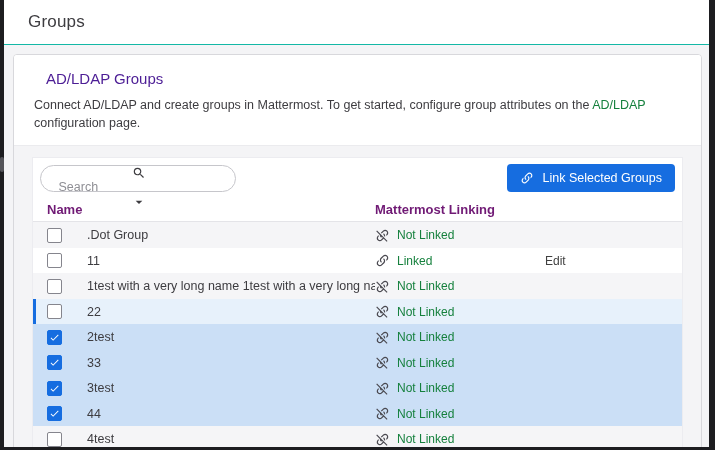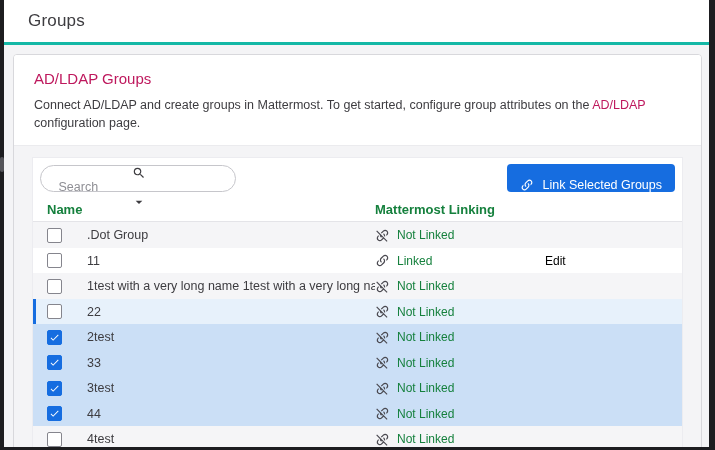--- a/index.html
+++ b/index.html
@@ -10,58 +10,58 @@
     font-family: "Liberation Sans", "DejaVu Sans", sans-serif;
     -webkit-font-smoothing: antialiased;
   }
   .edge-notch { position: absolute; left: 0; top: 157px; width: 4px; height: 15px;
     background: #55555a; border-radius: 3px; z-index: 9; }
 
   .app { position: absolute; left: 4px; right: 6px; top: 0; bottom: 3px;
     background: #f4f4f6; overflow: hidden; }
 
   
-  .topbar { height: 45px; background: #fff; border-bottom: 3px solid #14b8a6;
+  .topbar { height: 45px; background: #fff; border-bottom: 1px solid #14b8a6;
     display: flex; align-items: center; padding-left: 24px; }
   .topbar-title { font-size: 17px; color: #3d3c40; font-weight: 500; letter-spacing: .2px; }
 
   
   .card { margin: 9px 7px 0 9px; height: 430px; background: #fff;
     border: 1px solid #d8d8dc; border-radius: 4px; overflow: hidden;
     display: flex; flex-direction: column; }
   .card-head { padding: 15px 20px 0; background: #fff; }
-  .card-title { margin: 0 0 9px; font-size: 15px; font-weight: 500; color: #be185d; }
+  .card-title { margin: 0 12px 9px; font-size: 15px; font-weight: 500; color: #4c1d95; }
   .card-desc { margin: 0 0 13px; font-size: 12.5px; color: #3d3c40; line-height: 1.45; }
-  .card-desc a { color: #be185d; text-decoration: none; cursor: pointer; }
+  .card-desc a { color: #15803d; text-decoration: none; cursor: pointer; }
   .card-divider { border: none; border-top: 1px solid #ebebee; margin: 0; }
   .card-body { flex: 1; background: #f4f4f6; padding: 11px 18px 0; }
 
   
   .panel { background: #fff; border: 1px solid #ececf0; border-bottom: none; height: 100%; }
 
   .toolbar-row { display: flex; align-items: center; justify-content: space-between;
     padding: 6px 7px; height: 40px; }
   .search-box { width: 196px; height: 27px; border: 1px solid #c6c6cb; border-radius: 14px;
     display: flex; align-items: center; padding: 0 8px 0 10px; background: #fff; flex-direction: column; }
   .search-box svg.mag { width: 14px; height: 14px; fill: #3d3c40; flex: 0 0 auto; }
   .search-box input { border: none; outline: none; flex: 1; min-width: 0;
     font-size: 12.5px; color: #3d3c40; padding: 0 4px; background: transparent;
     font-family: "Liberation Sans", sans-serif; }
   .search-box input::placeholder { color: #8f8f95; }
   .search-caret { width: 16px; height: 16px; fill: #3d3c40; flex: 0 0 auto; cursor: pointer; }
 
   .link-btn { background: #166de0; color: #fff; border: none; border-radius: 4px;
-    height: 28px; padding: 0 13px; display: flex; align-items: flex-end; gap: 8px;
+    height: 28px; padding: 0 13px; display: flex; align-items: center; gap: 8px;
     font-size: 12.5px; font-family: "Liberation Sans", sans-serif; cursor: pointer; }
   .link-btn svg { width: 14px; height: 14px; fill: #fff; }
 
   
   .thead, .trow { display: grid; grid-template-columns: 342px 170px 1fr; align-items: center; }
   .thead { height: 24px; border-bottom: 1px solid #e4e4e8;
-    font-size: 13px; font-weight: 700; color: #15803d; }
+    font-size: 13px; font-weight: 700; color: #701a75; }
   .col-name-h { padding-left: 14px; }
 
   .trow { height: 25.5px; font-size: 12.5px; color: #3d3c40; background: #fff; }
   .trow.stripe   { background: #f5f5f7; }
   .trow.selected { background: #cbdff6; }
   .trow.focused  { background: #e7f1fb; box-shadow: inset 3px 0 0 #166de0; }
 
   .name-cell { display: flex; align-items: center; gap: 25px; padding-left: 14px;
     overflow: hidden; white-space: nowrap; }
   .row-name { overflow: hidden; white-space: nowrap; min-width: 0; flex: 1; }
@@ -69,21 +69,21 @@
   .checkbox { width: 15px; height: 15px; border: 1.5px solid #85858d; border-radius: 2px;
     background: #fff; flex: 0 0 auto; display: flex; align-items: center;
     justify-content: center; cursor: pointer; }
   .checkbox svg { width: 11px; height: 11px; fill: #fff; display: none; }
   .checkbox.checked { background: #166de0; border-color: #166de0; }
   .checkbox.checked svg { display: block; }
 
   .link-cell { display: flex; align-items: center; gap: 7px; color: #15803d; font-size: 12px; }
   .link-cell svg { width: 15px; height: 15px; fill: #4a4950; flex: 0 0 auto; }
 
-  .edit-cell a { color: #000000; font-size: 12px; text-decoration: none; cursor: pointer; }
+  .edit-cell a { color: #404040; font-size: 12px; text-decoration: none; cursor: pointer; }
 </style>
 </head>
 <body>
 
 <svg width="0" height="0" style="position:absolute">
   <defs>
     <path id="p-magnify" d="M9.5,3A6.5,6.5 0 0,1 16,9.5C16,11.11 15.41,12.59 14.44,13.73L14.71,14H15.5L20.5,19L19,20.5L14,15.5V14.71L13.73,14.44C12.59,15.41 11.11,16 9.5,16A6.5,6.5 0 0,1 3,9.5A6.5,6.5 0 0,1 9.5,3M9.5,5C7,5 5,7 5,9.5C5,12 7,14 9.5,14C12,14 14,12 14,9.5C14,7 12,5 9.5,5Z"></path>
     <path id="p-caret" d="M7,10L12,15L17,10H7Z"></path>
     <path id="p-check" d="M21,7L9,19L3.5,13.5L4.91,12.09L9,16.17L19.59,5.59L21,7Z"></path>
     <path id="p-link" d="M10.59,13.41C11,13.8 11,14.44 10.59,14.83C10.2,15.22 9.56,15.22 9.17,14.83C7.22,12.88 7.22,9.71 9.17,7.76V7.76L12.71,4.22C14.66,2.27 17.83,2.27 19.78,4.22C21.73,6.17 21.73,9.34 19.78,11.29L18.29,12.78C18.3,11.96 18.17,11.14 17.89,10.36L18.36,9.88C19.54,8.71 19.54,6.81 18.36,5.64C17.19,4.46 15.29,4.46 14.12,5.64L10.59,9.17C9.41,10.34 9.41,12.24 10.59,13.41M13.41,9.17C13.8,8.78 14.44,8.78 14.83,9.17C16.78,11.12 16.78,14.29 14.83,16.24V16.24L11.29,19.78C9.34,21.73 6.17,21.73 4.22,19.78C2.27,17.83 2.27,14.66 4.22,12.71L5.71,11.22C5.7,12.04 5.83,12.86 6.11,13.65L5.64,14.12C4.46,15.29 4.46,17.19 5.64,18.36C6.81,19.54 8.71,19.54 9.88,18.36L13.41,14.83C14.59,13.66 14.59,11.76 13.41,10.59C13,10.2 13,9.56 13.41,9.17Z"></path>

